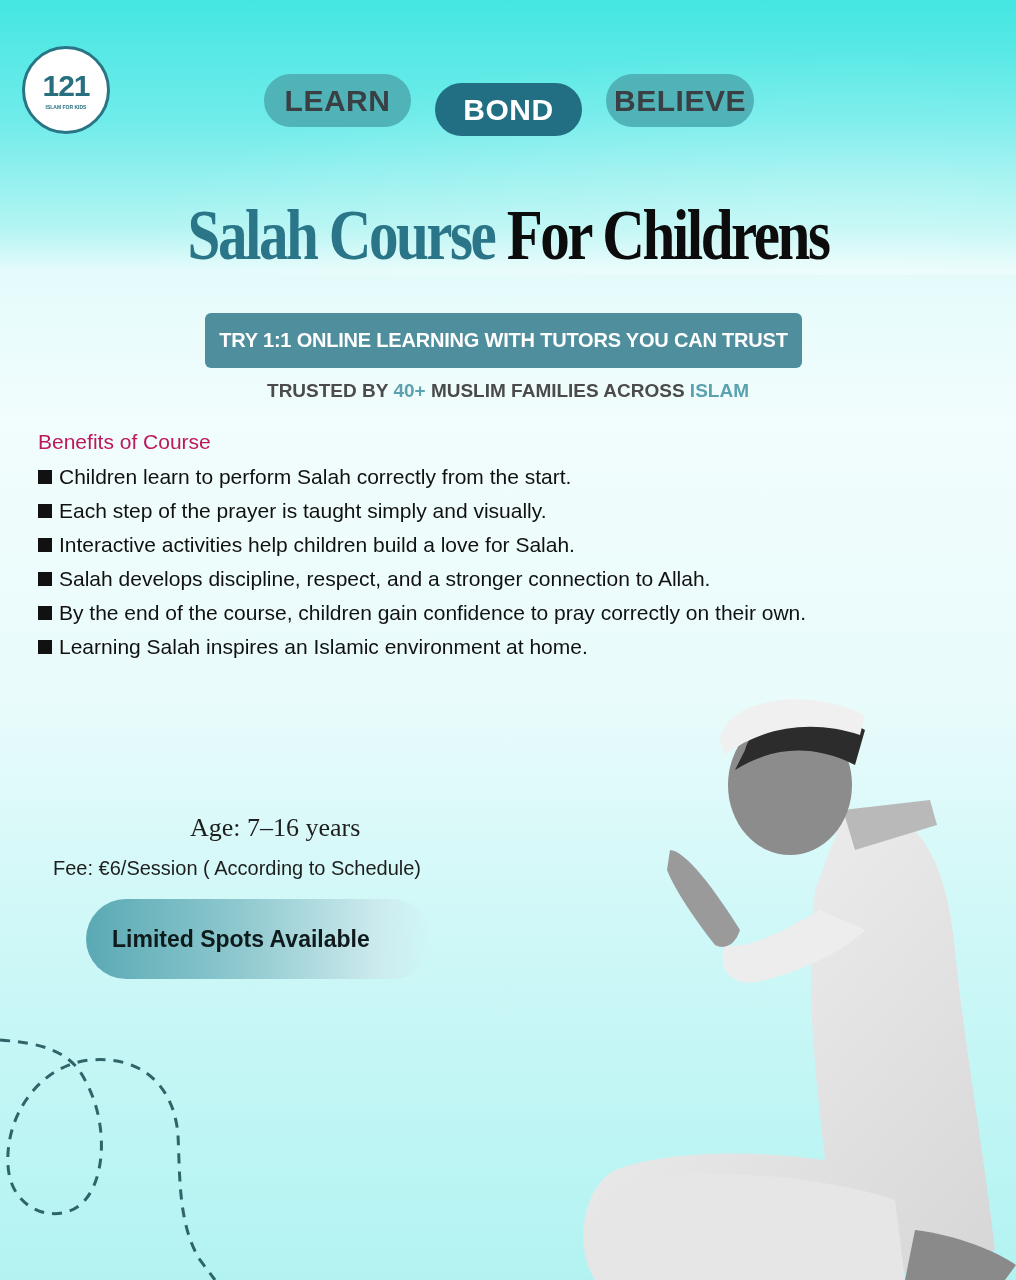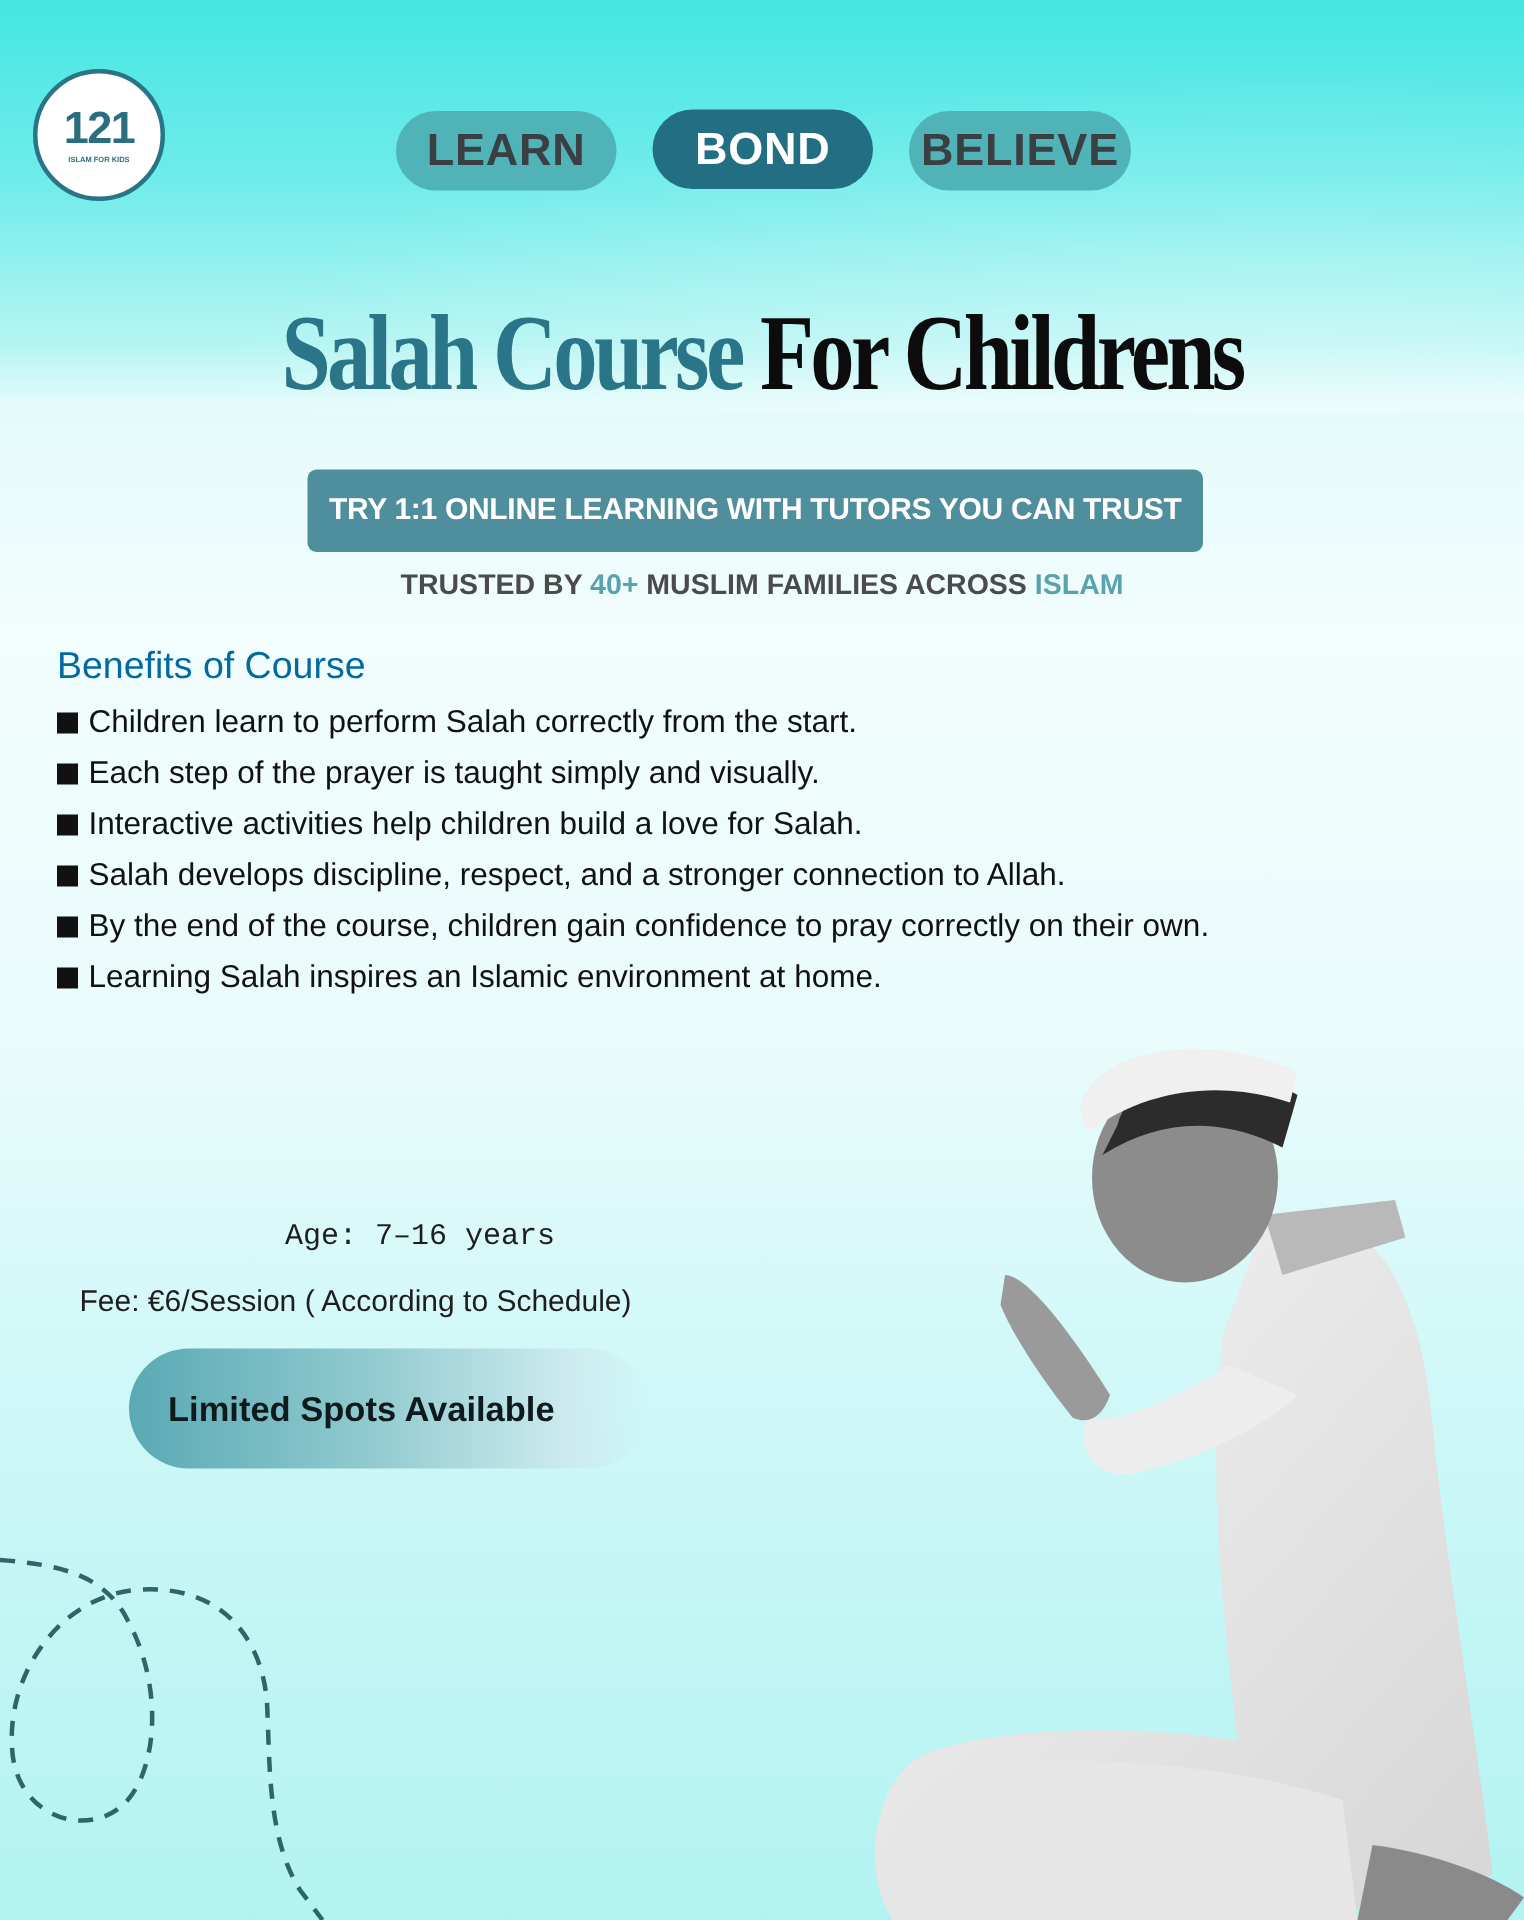--- a/index.html
+++ b/index.html
@@ -22,21 +22,21 @@
   }
   .logo-num { font-family: Liberation Sans, sans-serif; font-size: 30px; color: #2a6f80; font-weight: 600; letter-spacing: -1px; line-height: 1; }
   .logo-sub { font-family: "Liberation Sans", sans-serif; font-size: 5px; font-weight: 700; color: #2a6f80; margin-top: 3px; }
 
   .pills { position: absolute; top: 73px; left: 264px; display: flex; gap: 24px; }
   .pill {
     height: 53px; border-radius: 27px; display: flex; align-items: center; justify-content: center;
     font-family: "Liberation Sans", sans-serif; font-weight: 700; font-size: 30px; letter-spacing: 0.5px;
   }
   .pill.learn { width: 147px; background: #4fb3b8; color: #3a3f44; margin-top: 1px; }
-  .pill.bond { width: 147px; background: #226f84; color: #ffffff; }
+  .pill.bond { width: 147px; background: #226f84; color: #ffffff; margin-top: 10px; }
   .pill.believe { width: 148px; background: #4fb3b8; color: #3a3f44; margin-top: 1px; text-align: center; }
 
   .title {
     position: absolute; top: 190px; left: 0; width: 1016px; text-align: center;
     font-family: "Liberation Serif", serif; font-size: 72px; font-weight: 700; line-height: 90px;
     letter-spacing: -3px; transform: scaleX(0.82); transform-origin: center;
   }
   .title .t1 { color: #2b7589; }
   .title .t2 { color: #0c0c0c; }
 
@@ -47,29 +47,29 @@
     font-family: "Liberation Sans", sans-serif; font-weight: 700; font-size: 20px; letter-spacing: -0.2px;
   }
   .trusted {
     position: absolute; top: 380px; left: 0; width: 1016px; text-align: center;
     font-family: "Liberation Sans", sans-serif; font-weight: 700; font-size: 19px; color: #4b4b4b;
   }
   .trusted .hl { color: #5ba2b0; }
 
   .benefits { position: absolute; left: 38px; top: 430px; }
   .benefits-title {
-    font-family: "Liberation Sans", sans-serif; font-size: 25px; color: #0369a1; margin-bottom: 6px;
+    font-family: "Liberation Sans", sans-serif; font-size: 21px; color: #be185d; margin-bottom: 6px;
   }
   .benefit {
     display: flex; align-items: center; height: 34px;
     font-family: "Liberation Sans", sans-serif; font-size: 21px; color: #111111;
   }
   .bullet { width: 14px; height: 14px; background: #111; margin-right: 7px; flex: none; }
 
-  .age { position: absolute; top: 813px; left: 190px; font-family: Liberation Mono, monospace; font-size: 20px; color: #1e1e1e; }
+  .age { position: absolute; top: 813px; left: 190px; font-family: Liberation Serif, serif; font-size: 26px; color: #1e1e1e; }
   .fee { position: absolute; top: 857px; left: 53px; font-family: "Liberation Sans", sans-serif; font-size: 20px; color: #1e1e1e; }
   .spots {
     position: absolute; left: 86px; top: 899px; width: 346px; height: 80px; border-radius: 40px;
     background: linear-gradient(90deg, #5aa9b4 0%, #8fc9cf 45%, #cdebee 85%, rgba(230,250,250,0) 100%);
     display: flex; align-items: center; padding-left: 26px;
     font-family: "Liberation Sans", sans-serif; font-size: 23px; font-weight: 700; color: #0f1a1c;
   }
   .deco { position: absolute; left: 0; top: 1025px; }
   .boy { position: absolute; left: 575px; top: 690px; }
 </style>

